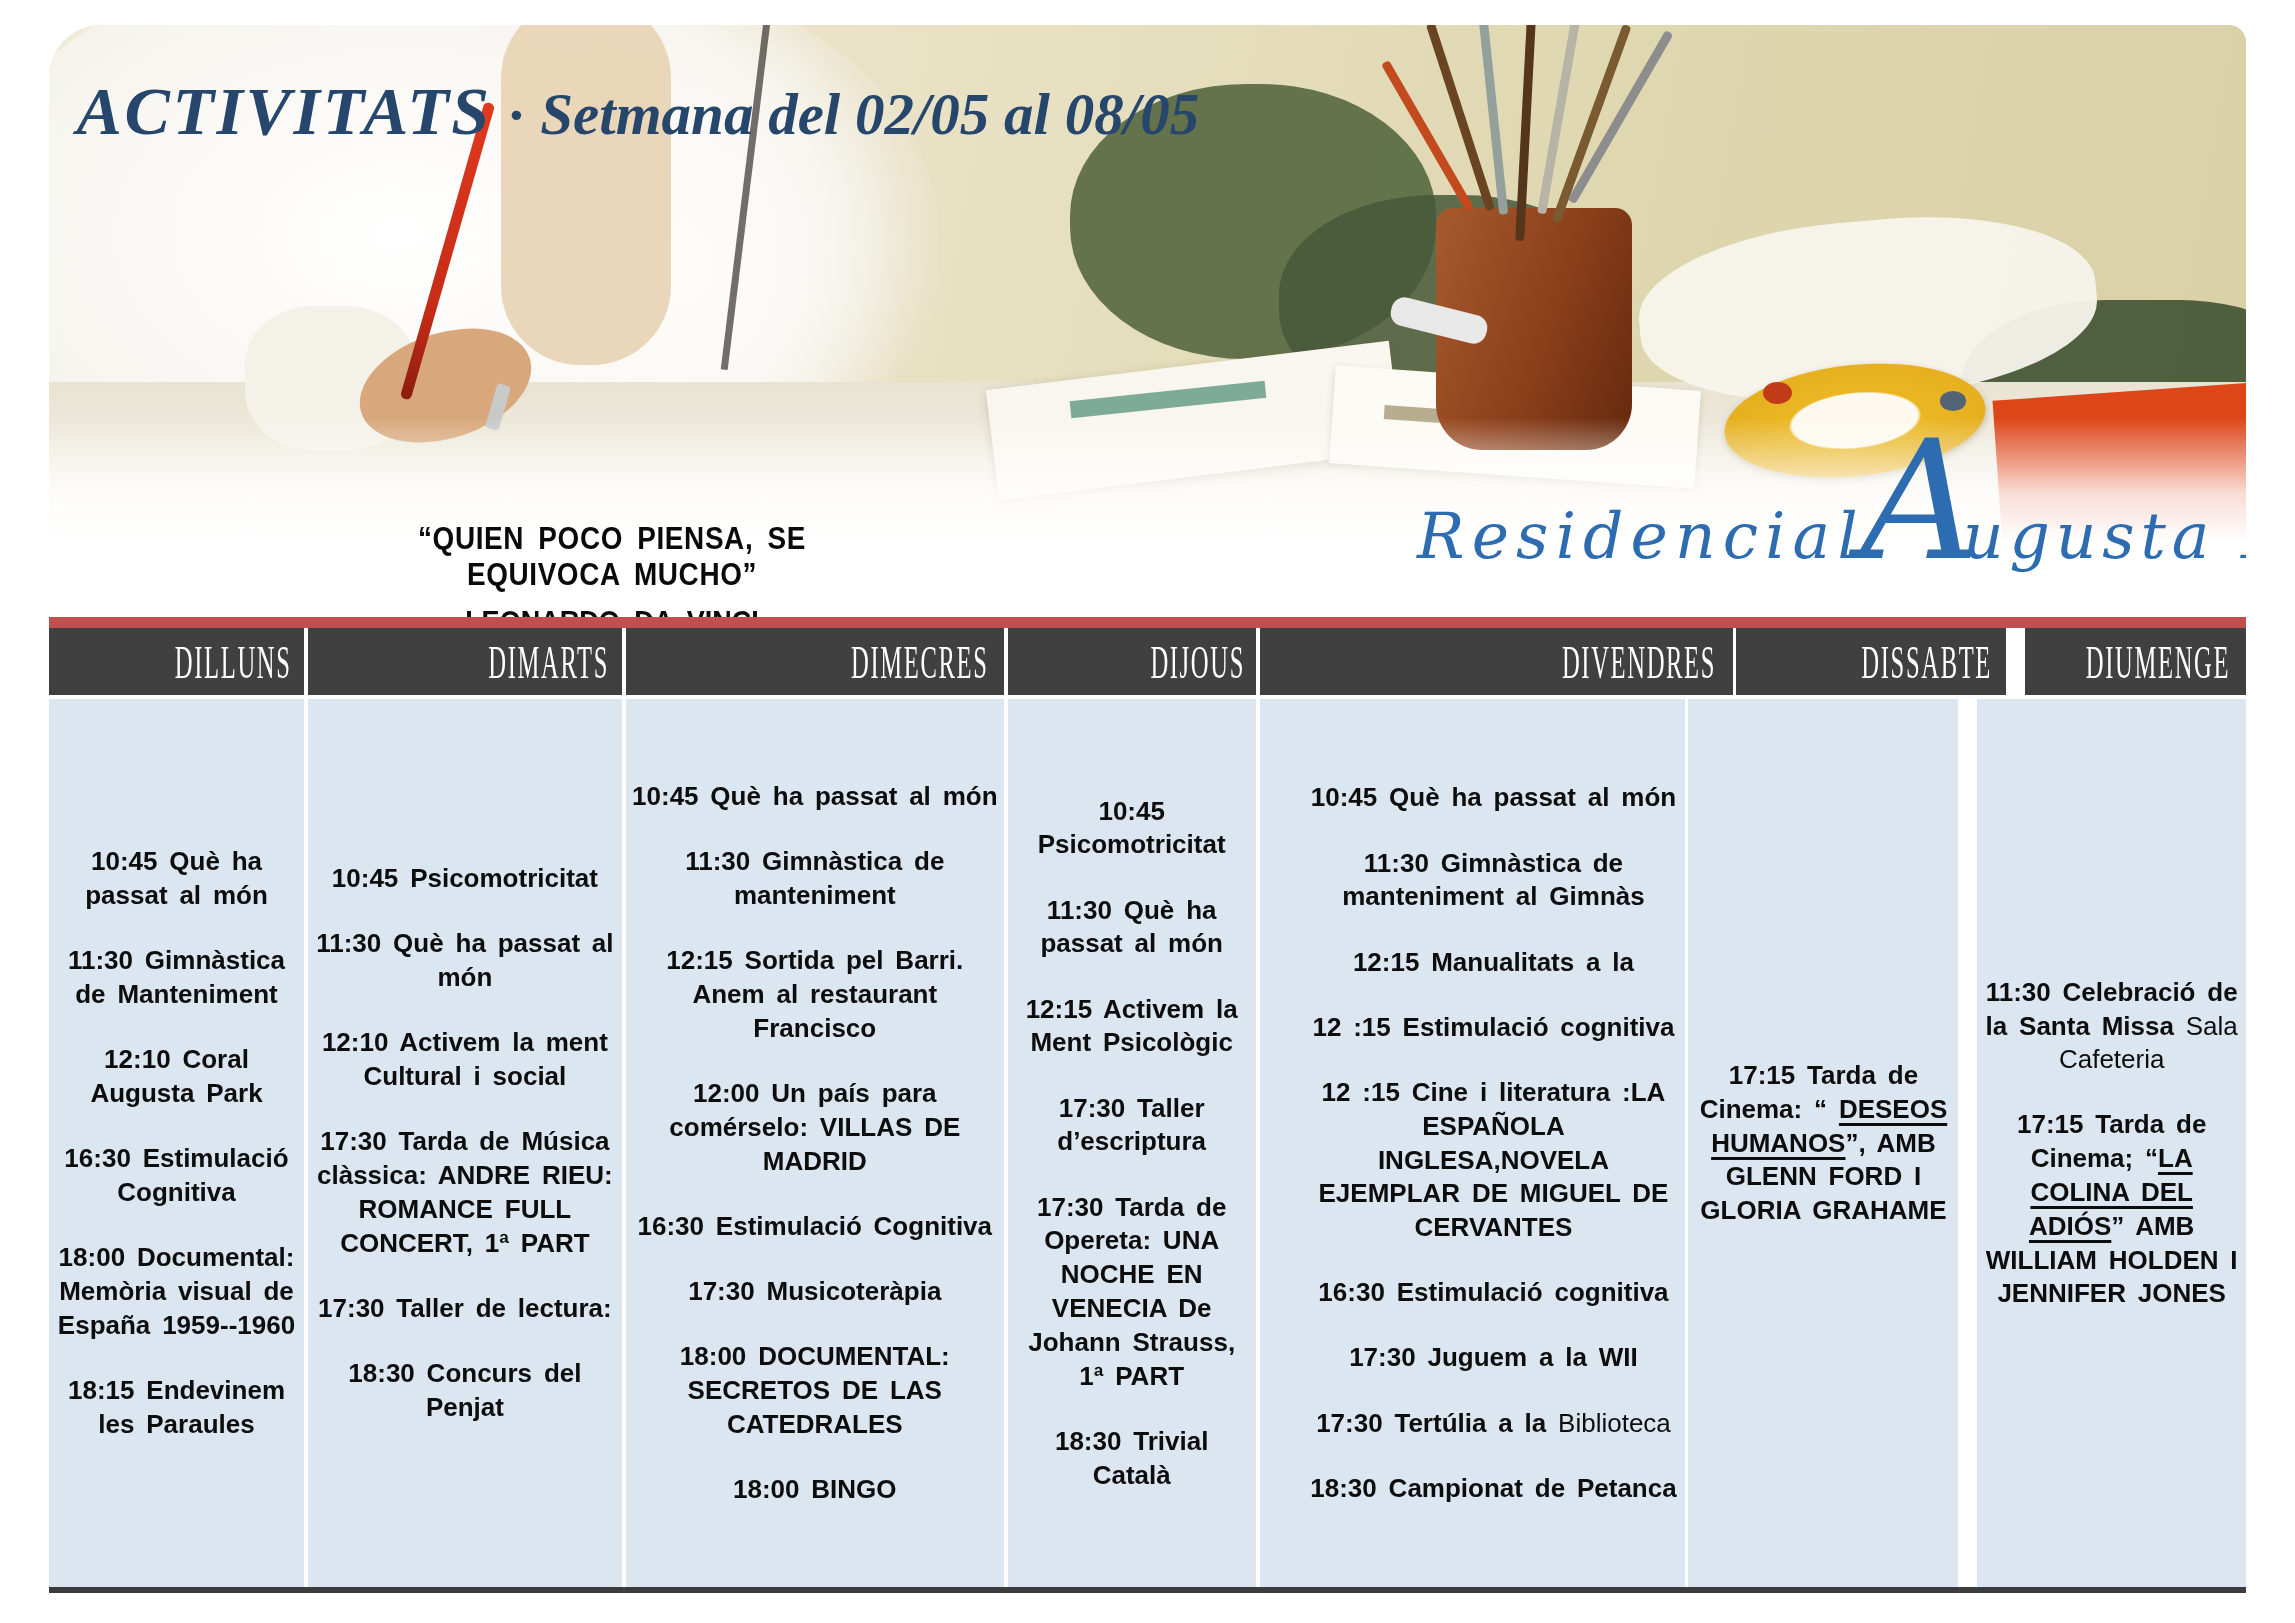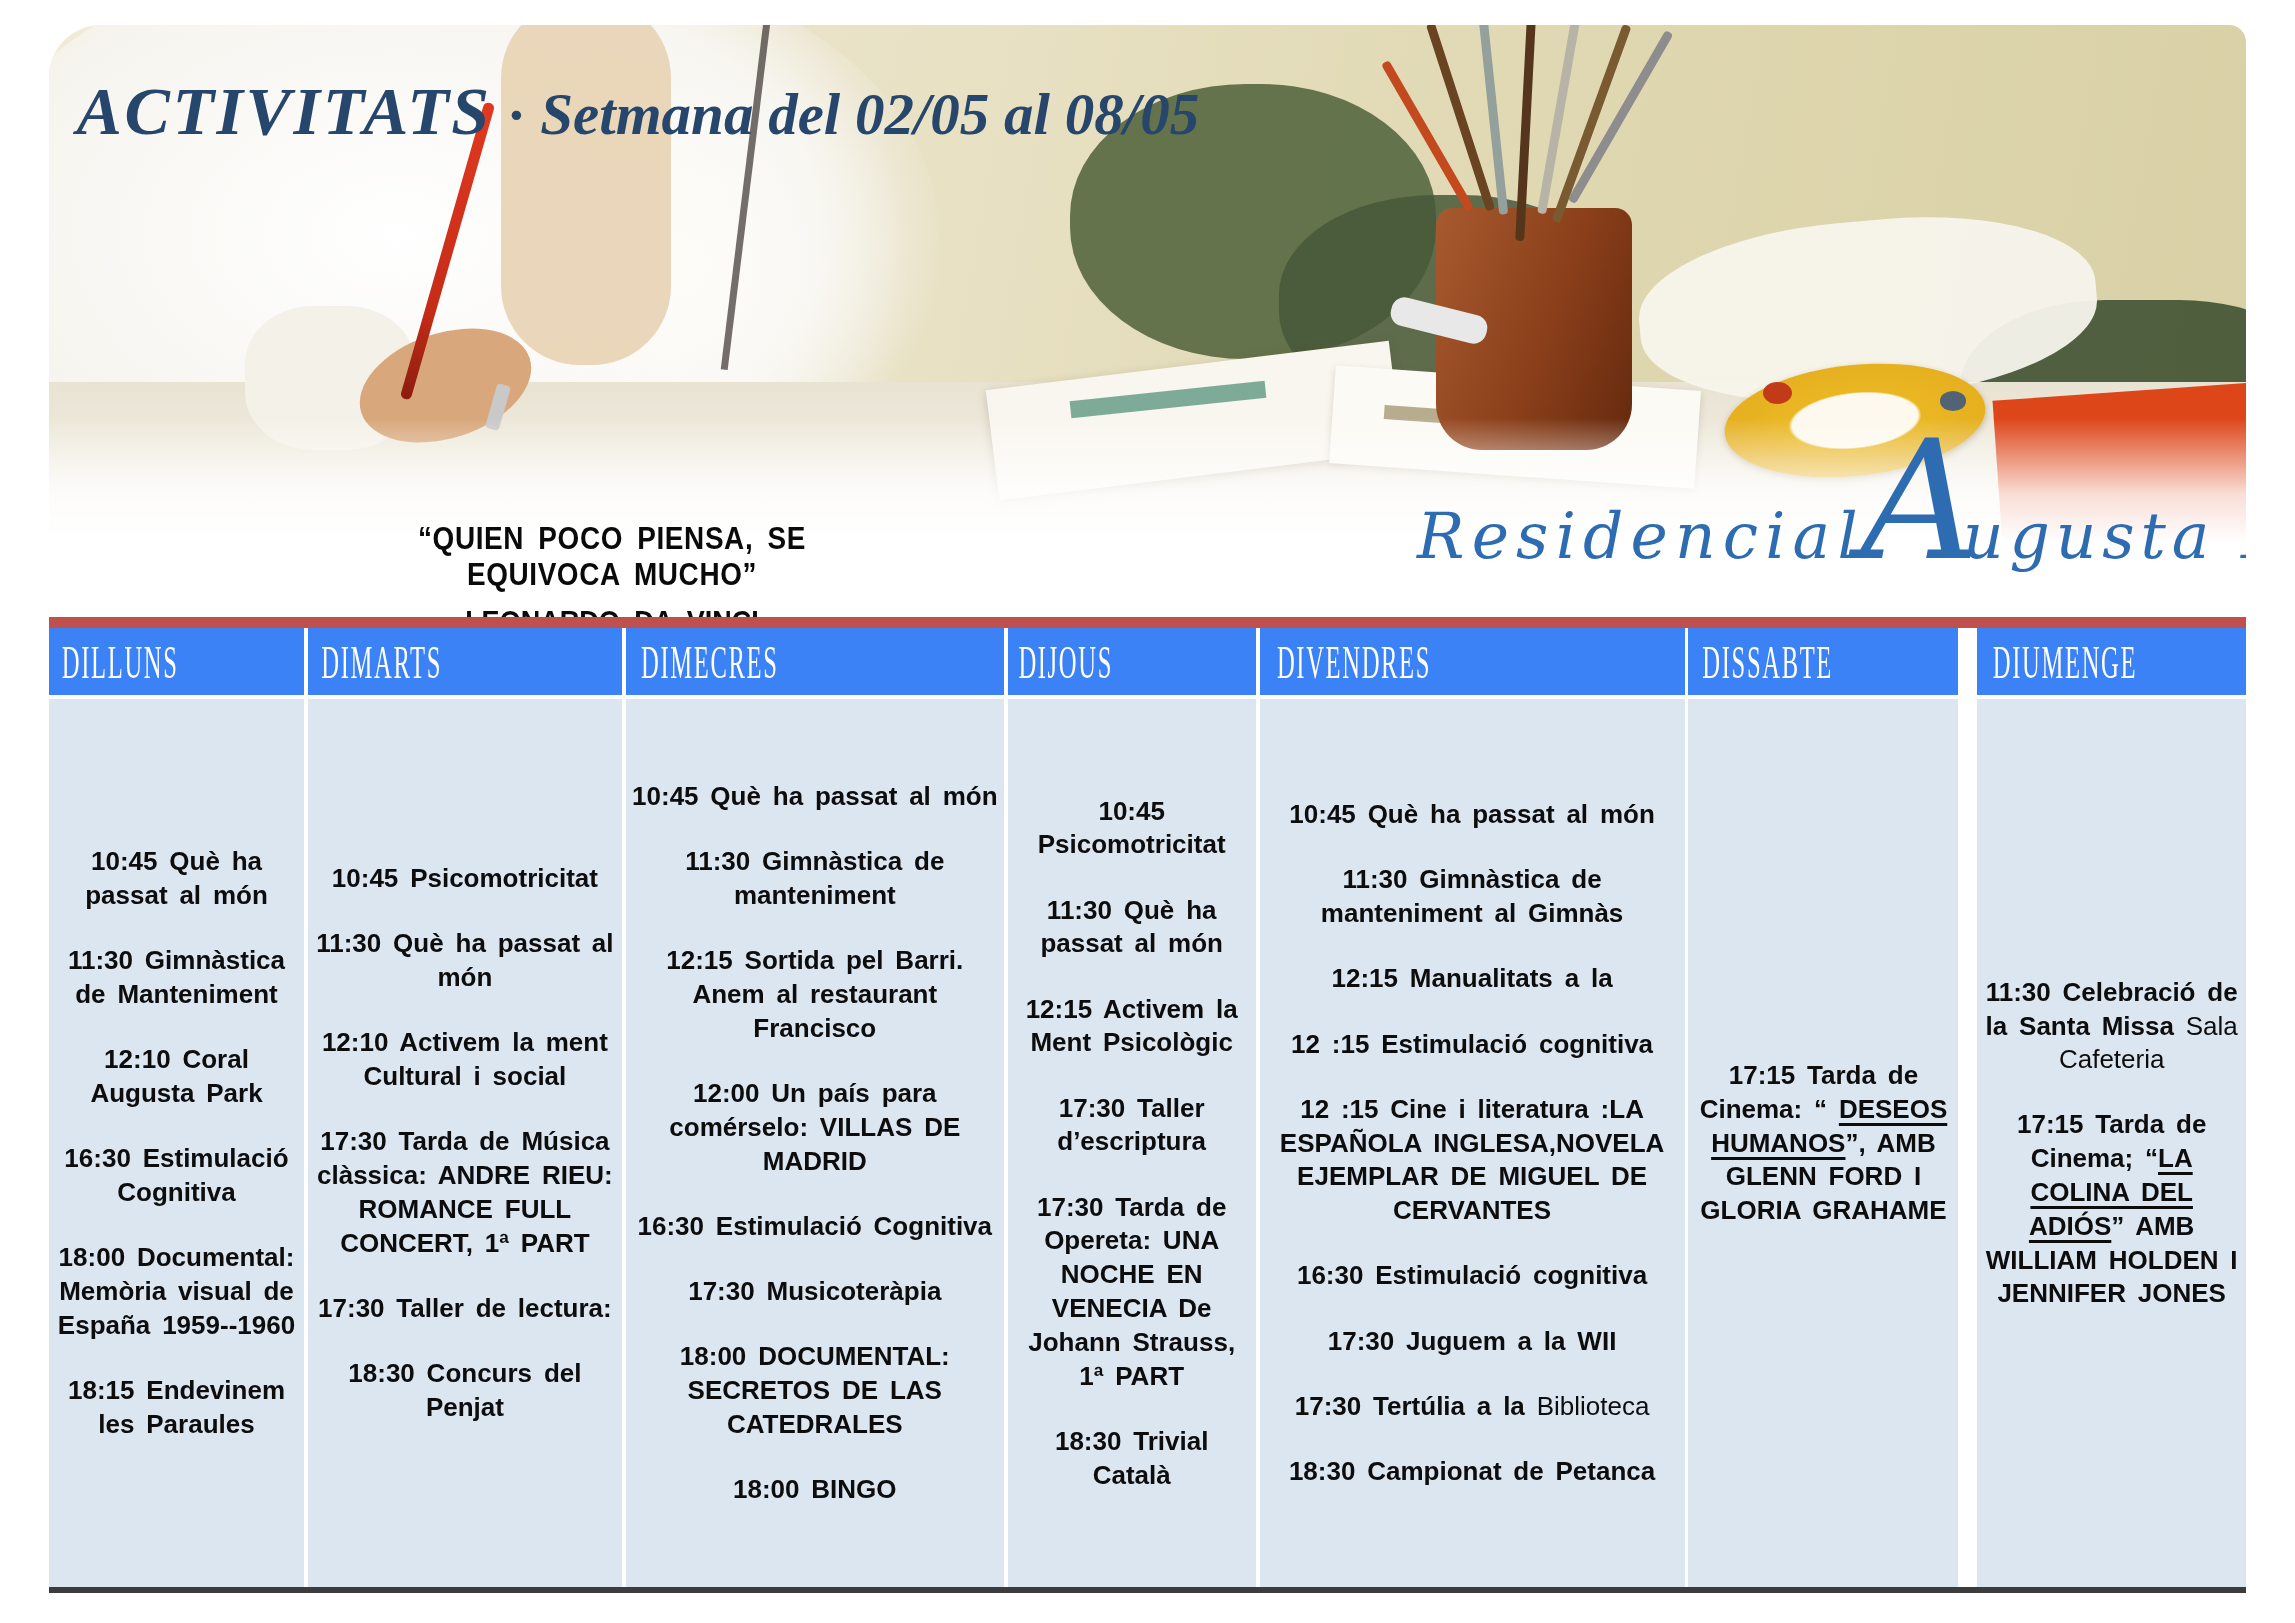--- a/index.html
+++ b/index.html
@@ -68,28 +68,28 @@
         font-family:"DejaVu Serif",serif;font-style:italic;white-space:nowrap;}
   .l-pre{font-size:63px;letter-spacing:7.2px;}
   .l-a{font-size:165px;line-height:.6;margin:0 -17px 0 -3.9px;font-family:"DejaVu Serif",serif;}
   .l-rest{font-size:63px;letter-spacing:5.9px;}
 
   
   .redbar{position:absolute;left:49px;top:617px;width:2197px;height:11px;background:#c0504d;}
 
   
   .thead{position:absolute;left:49px;top:628px;width:2197px;height:67px;display:flex;gap:3.9px;}
-  .th{background:#3b82f6;display:flex;align-items:center;justify-content:flex-start;}
+  .th{background:#404040;display:flex;align-items:center;justify-content:flex-end;}
   .th span{display:inline-block;color:#fff;font-family:"Liberation Serif",serif;font-weight:500;
            font-size:30px;letter-spacing:2px;transform:scale(.82,1.55);white-space:nowrap;}
   .tbody{position:absolute;left:49px;top:699px;width:2197px;height:889px;display:flex;gap:3.9px;}
   .td{background:#dce6f1;display:flex;flex-direction:column;justify-content:center;align-items:center;
       padding:13px 5.2px;box-sizing:border-box;overflow:hidden;}
   .c0{width:255px;} .c1{width:314px;} .c2{width:378px;} .c3{width:248px;}
-  .c4{width:425px;} .c5{width:270px;} .c6{flex:1;margin-left:15px;}
+  .c4{width:425px;padding-left:48px;} .c5{width:270px;} .c6{flex:1;margin-left:15px;}
   .entry{margin:15.7px 0;text-align:center;font-weight:bold;font-size:26px;line-height:1.3;
          color:#0d0d0d;word-spacing:4.6px;}
   .entry .u{text-decoration:underline;text-decoration-thickness:2.6px;text-underline-offset:4.6px;}
   .entry .lt{font-weight:normal;letter-spacing:0;}
   .bottombar{position:absolute;left:49px;top:1587px;width:2197px;height:5.9px;background:#3c3c3c;}
 </style>
 </head>
 <body>
 
 <div class="page">

